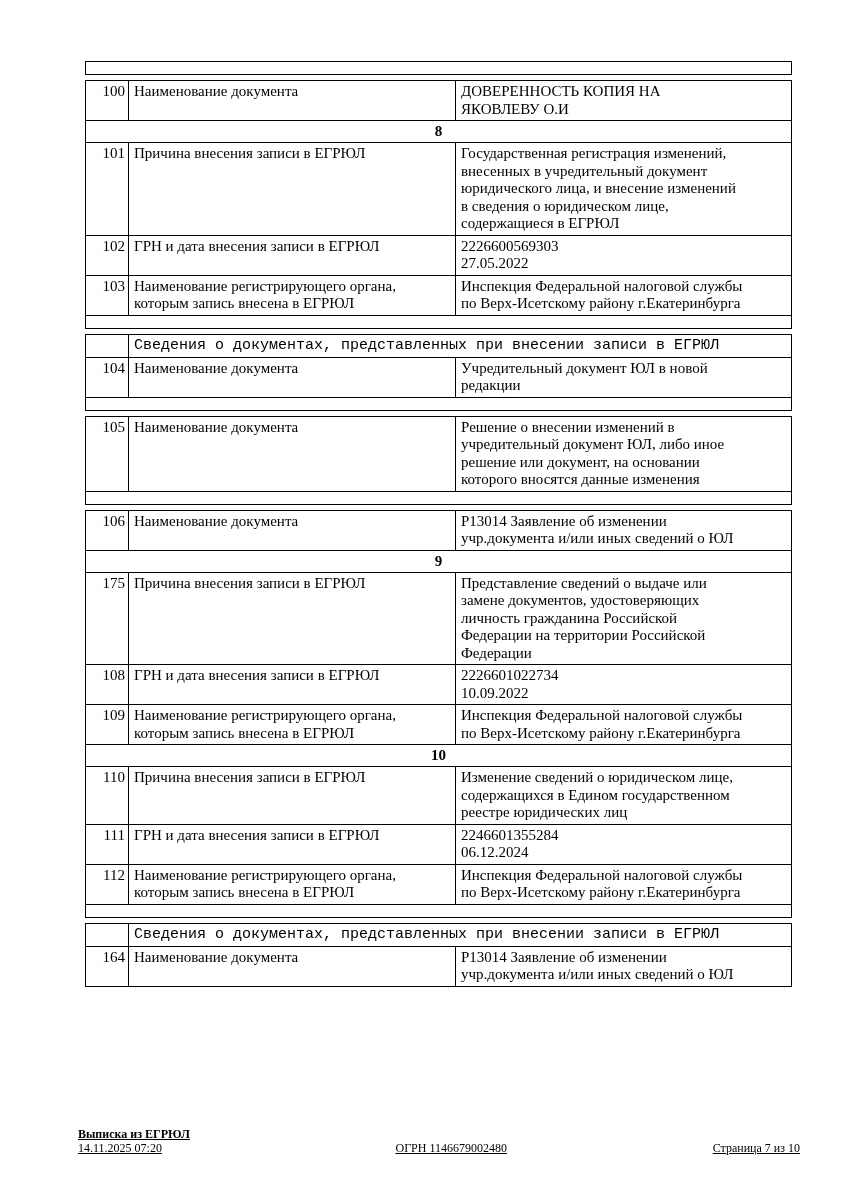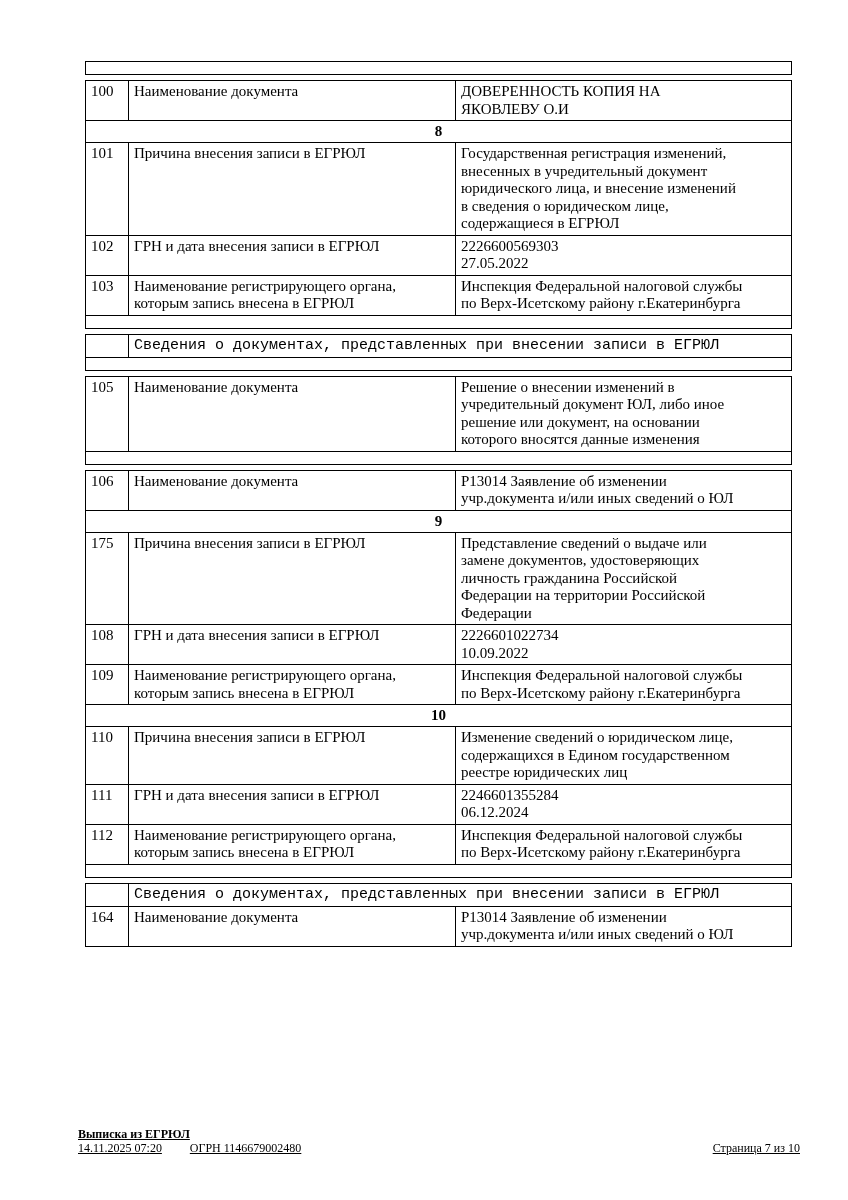--- a/index.html
+++ b/index.html
@@ -27,21 +27,21 @@
   col.c-lbl { width: 327px; }
   table.seg td {
     border: 1.5px solid #000;
     vertical-align: top;
     font-size: 15px;
     line-height: 17.5px;
     padding: 2px 3px 2px 5px;
     white-space: pre-line;
     overflow: hidden;
   }
-  td.num { text-align: left; padding: 2px 1px; }
+  td.num { text-align: right; padding: 2px 1px; }
   tr.sp td { height: 13px; padding: 0; }
   tr.sec td {
     text-align: center;
     font-weight: bold;
     height: 22px;
     padding: 1px 0;
     line-height: 19px;
     white-space: normal;
   }
   tr.dochdr td { height: 23px; line-height: 18px; font-family: Liberation Mono, monospace; }
@@ -50,21 +50,21 @@
     left: 78px; top: 1128px;
     width: 722px;
     display: flex;
     justify-content: space-between;
     align-items: flex-end;
     font-size: 12px;
     line-height: 13.5px;
     text-decoration: underline;
   }
   .f-left .f-title { font-weight: bold; }
-  .f-center { flex: 1; }
+  .f-center { text-align: center; flex: 1; }
   .f-right { text-align: right; white-space: nowrap; margin-top: 7px; }
 </style>
 </head>
 <body>
 
 <div class="doc">
 
   <table class="seg">
     <colgroup>
         <col class="c-num">
@@ -125,20 +125,26 @@
   <table class="seg">
     <colgroup>
         <col class="c-num">
         <col class="c-lbl">
         <col class="c-val">
       </colgroup>
     <tbody>
         <tr class="dochdr">
       <td class="num"></td>
       <td colspan="2">Сведения о документах, представленных при внесении записи в ЕГРЮЛ</td>
+    </tr>
+    <tr>
+      <td class="num">104</td>
+      <td>Наименование документа</td>
+      <td>Учредительный документ ЮЛ в новой
+редакции</td>
     </tr>
     <tr class="sp">
           <td colspan="3"></td>
         </tr>
   </tbody>
     </table>
 
   <table class="seg">
     <colgroup>
         <col class="c-num">

